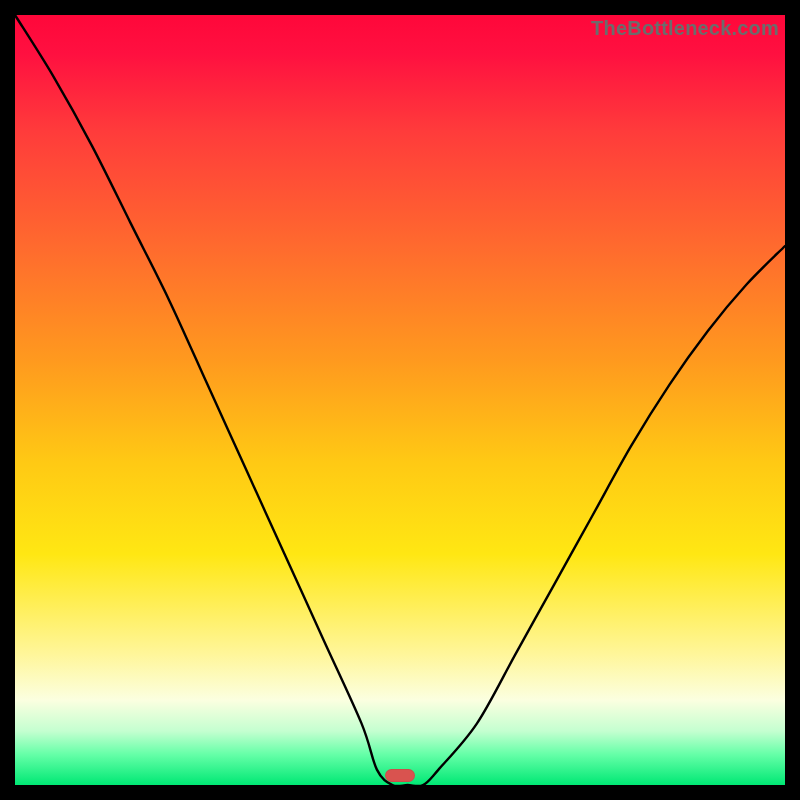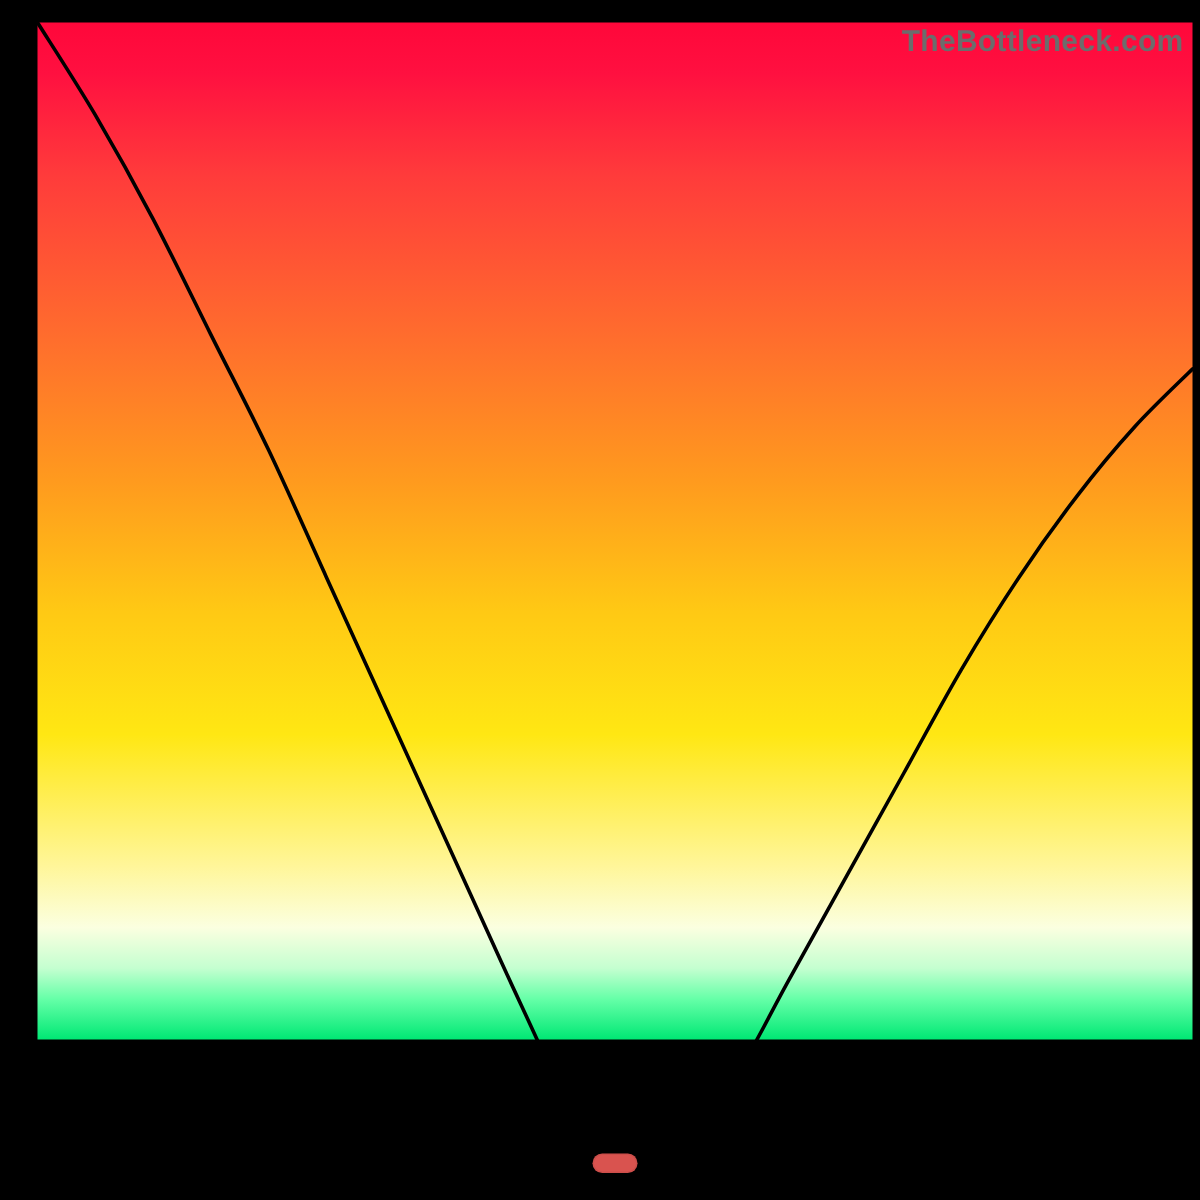--- a/index.html
+++ b/index.html
@@ -12,24 +12,24 @@
     font-family: Arial, Helvetica, sans-serif;
   }
   .frame {
     position: relative;
     width: 800px;
     height: 800px;
     background: #000;
   }
   .plot {
     position: absolute;
-    left: 25px;
+    left: 15px;
     top: 15px;
     width: 770px;
-    height: 678px;
+    height: 770px;
     background: linear-gradient(
       to bottom,
       #ff073a 0%,
       #ff1040 5%,
       #ff3b3b 15%,
       #ff6a2e 30%,
       #ff9a1e 45%,
       #ffc914 58%,
       #ffe713 70%,
       #fff69a 83%,

